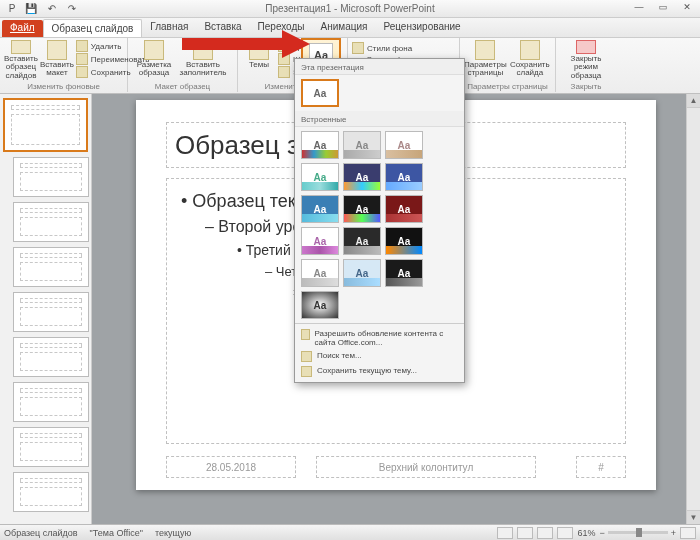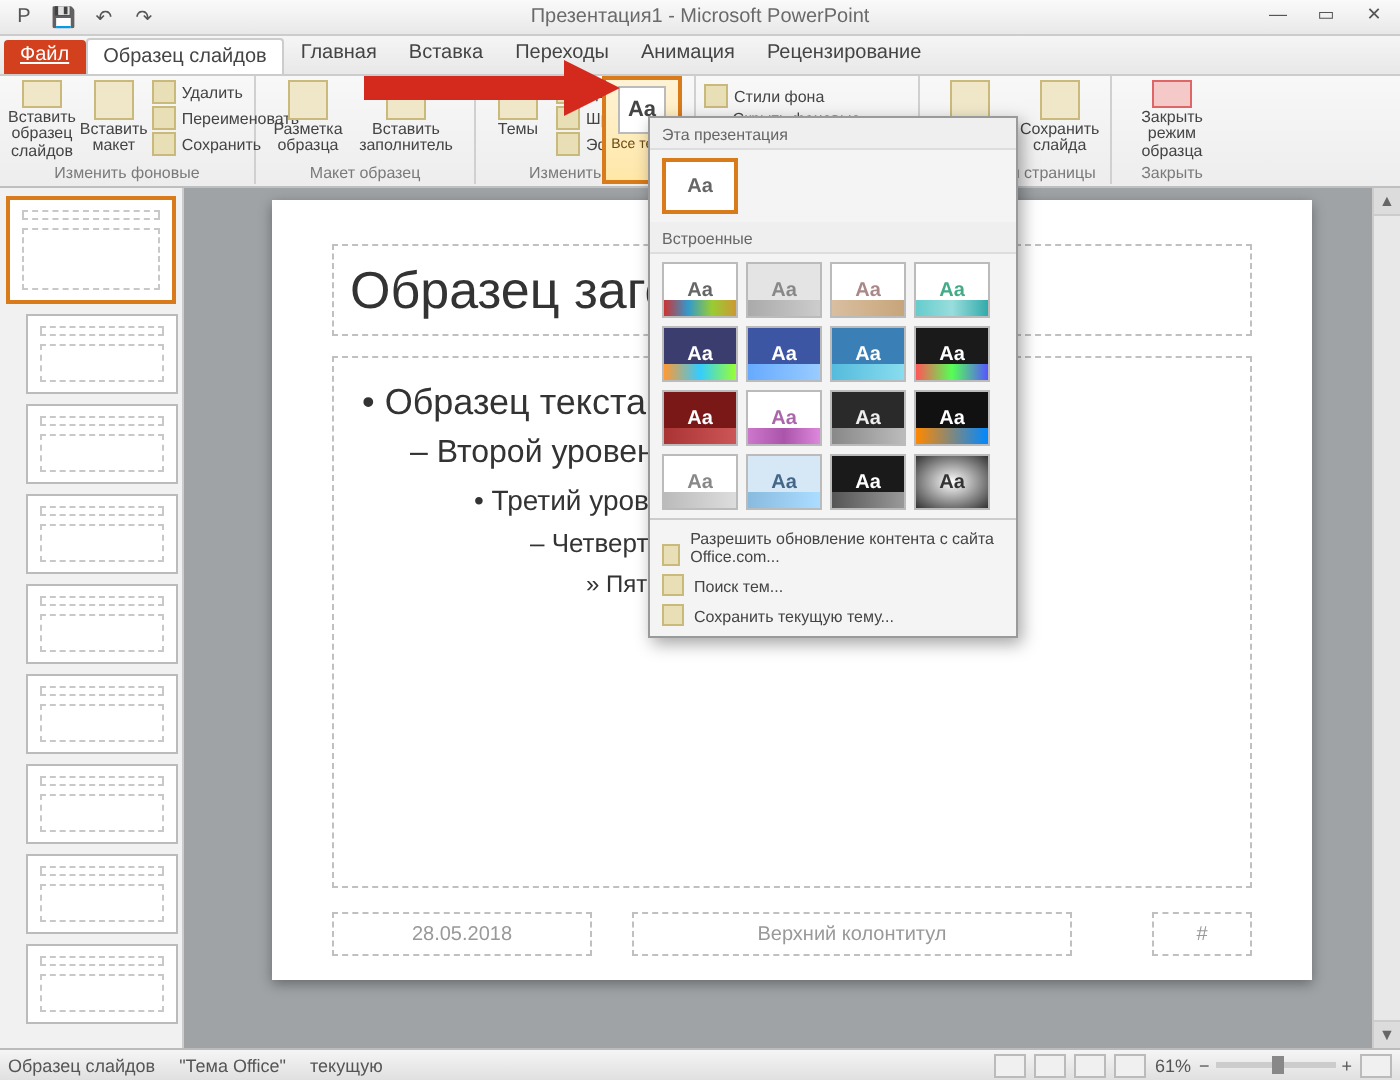--- a/index.html
+++ b/index.html
@@ -46,29 +46,29 @@
 .ph-body .l3{margin-left:56px;font-size:14px;margin-bottom:6px;}
 .ph-body .l3:before{content:"• ";}
 .ph-body .l4{margin-left:84px;font-size:13px;margin-bottom:6px;}
 .ph-body .l4:before{content:"– ";}
 .ph-body .l5{margin-left:112px;font-size:12px;}
 .ph-body .l5:before{content:"» ";}
 .ph-ft{position:absolute;bottom:12px;height:22px;border:1px dashed #c0c0c0;font-size:10px;color:#999;display:flex;align-items:center;justify-content:center;}
 .ph-date{left:30px;width:130px;}
 .ph-foot{left:180px;width:220px;}
 .ph-num{right:30px;width:50px;}
-.gallery{position:absolute;left:324px;top:58px;width:185px;background:#f4f4f4;border:1px solid #9a9a9a;box-shadow:2px 3px 8px rgba(0,0,0,.35);z-index:20;}
+.gallery{position:absolute;left:294px;top:58px;width:171px;background:#f4f4f4;border:1px solid #9a9a9a;box-shadow:2px 3px 8px rgba(0,0,0,.35);z-index:20;}
 .gallery .sec{padding:4px 6px 2px;font-size:8px;color:#666;background:#efefef;border-bottom:1px solid #ddd;}
 .gallery .sec.first{border-top:none;}
 .grow{display:flex;flex-wrap:wrap;gap:4px;padding:4px 6px;}
 .gitem{width:38px;height:28px;border:1px solid #bbb;background:#fff;position:relative;display:flex;align-items:center;justify-content:center;font-size:10px;font-weight:700;color:#666;overflow:hidden;}
 .gitem.sel{border:2px solid #d97a1b;}
 .gitem .bar{position:absolute;left:0;right:0;bottom:0;height:8px;}
 .gfoot{border-top:1px solid #ccc;padding:3px 0;}
-.gfoot .fi{display:flex;align-items:flex-end;gap:5px;padding:2px 6px;font-size:8px;color:#444;}
+.gfoot .fi{display:flex;align-items:flex-start;gap:5px;padding:2px 6px;font-size:8px;color:#444;}
 .gfoot .fi .fico{width:11px;height:11px;background:#e8dfb6;border:1px solid #c9b97b;}
 .statusbar{position:absolute;left:0;right:0;bottom:0;height:16px;background:linear-gradient(#f5f5f5,#e0e0e0);border-top:1px solid #bbb;display:flex;align-items:center;font-size:9px;color:#555;padding:0 4px;}
 .statusbar .sitem{margin-right:12px;}
 .statusbar .right{margin-left:auto;display:flex;align-items:center;gap:4px;}
 .vbtn{width:16px;height:12px;border:1px solid #bbb;background:#f0f0f0;}
 .zoom{display:flex;align-items:center;gap:3px;}
 .ztrack{width:60px;height:3px;background:#ccc;position:relative;}
 .zthumb{position:absolute;left:28px;top:-3px;width:6px;height:9px;background:#888;}
 .vscroll{position:absolute;right:0;top:0;bottom:0;width:14px;background:#e8e8e8;border-left:1px solid #ccc;}
 .vscroll .vsarrow{height:14px;background:#dcdcdc;border-bottom:1px solid #ccc;text-align:center;font-size:8px;color:#666;line-height:14px;}

